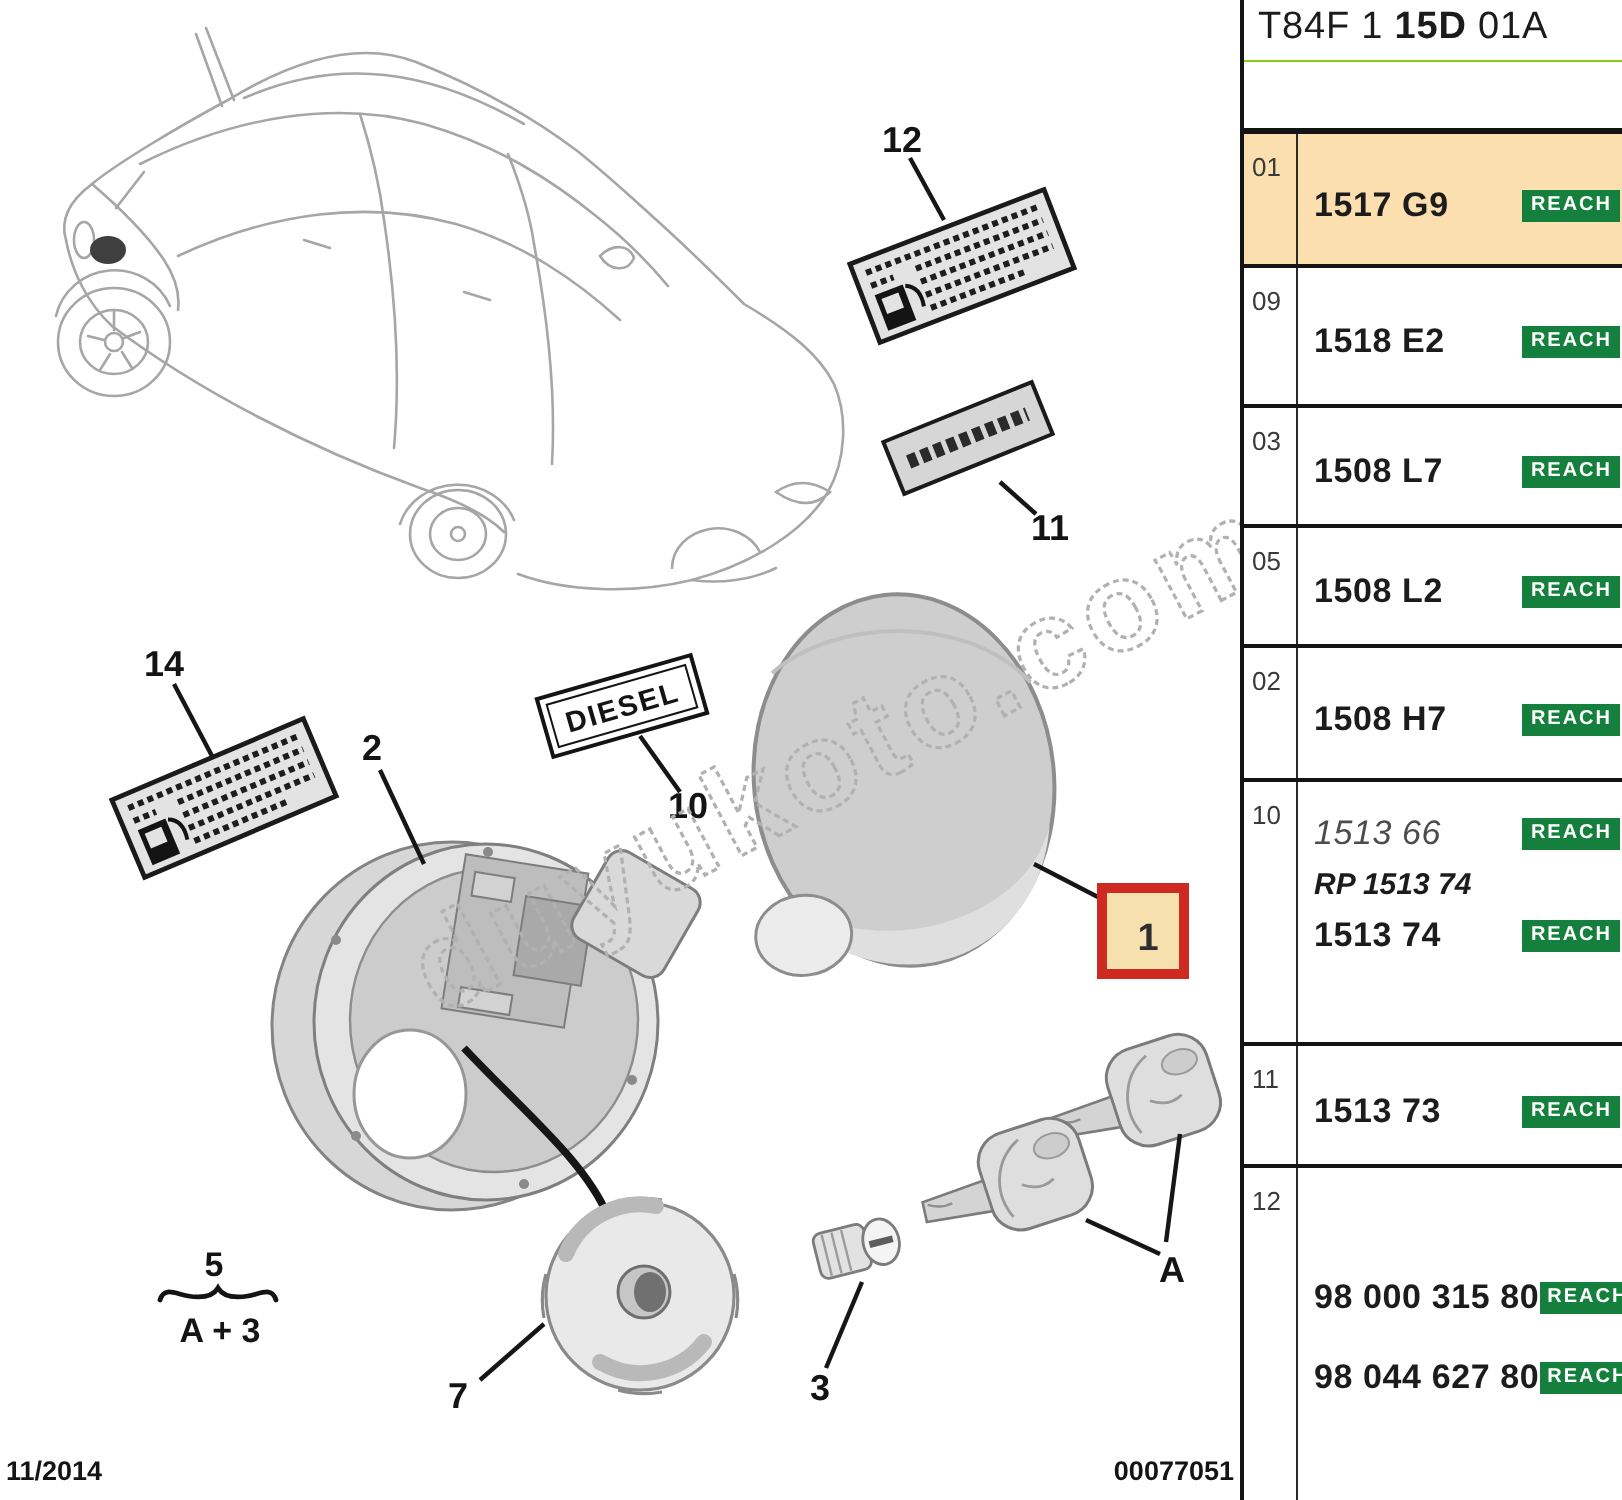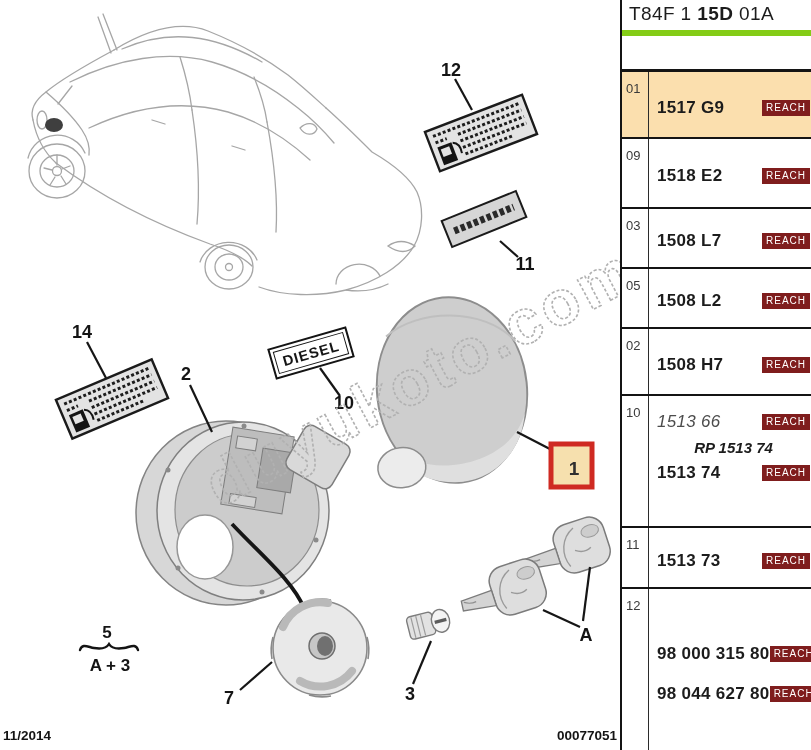--- a/index.html
+++ b/index.html
@@ -4,37 +4,37 @@
 <style>
   html,body{margin:0;padding:0;background:#fff;}
   body{width:811px;height:750px;overflow:hidden;font-family:"Liberation Sans",sans-serif;}
   .root{position:relative;width:811px;height:750px;background:#fff;}
   .diagram{position:absolute;left:0;top:0;width:620px;height:750px;}
   svg text{font-family:"Liberation Sans",sans-serif;}
 
   
   .panel{position:absolute;left:620px;top:0;width:191px;height:750px;box-sizing:border-box;
          border-left:2px solid #141414;display:flex;flex-direction:column;background:#fff;}
-  .p-header{height:27px;border-bottom:6px solid #84cc16;font-size:19px;color:#1c1c1c;
+  .p-header{height:27px;border-bottom:1px solid #84cc16;font-size:19px;color:#1c1c1c;
             padding:3px 0 0 7px;white-space:pre;letter-spacing:.4px;flex:none;}
   .p-header b{font-weight:bold;}
   .p-empty{height:33px;border-bottom:3px solid #141414;flex:none;}
   .prow{display:flex;border-bottom:2px solid #141414;position:relative;flex:none;background:#fff;}
   .prow.hl{background:#fbdfae;}
   .idx{width:27px;flex:none;border-right:1px solid #2b2b2b;font-size:13px;color:#3a3a3a;
        padding:9px 0 0 4px;box-sizing:border-box;}
   .rc{flex:1;min-width:0;display:flex;flex-direction:column;justify-content:center;
       padding:6px 1px 0 8px;box-sizing:border-box;gap:7px;}
   .rc.topalign{justify-content:flex-start;padding-top:16px;}
   .pl{display:flex;align-items:center;justify-content:space-between;}
   .ref{font-weight:bold;font-size:17px;color:#1c1c1c;letter-spacing:.3px;white-space:nowrap;}
   .ref.old{font-weight:normal;font-style:italic;color:#4c4c4c;}
-  .note{font-weight:bold;font-style:italic;font-size:15px;color:#1c1c1c;text-align:center;
+  .note{font-weight:bold;font-style:italic;font-size:15px;color:#1c1c1c;text-align:left;
         width:100%;white-space:nowrap;overflow:hidden;}
-  .reach{background:#7f1d1d;color:#fff;font-size:10px;font-weight:normal;letter-spacing:1px;
+  .reach{background:#15803d;color:#fff;font-size:10px;font-weight:bold;letter-spacing:1px;
          padding:2px 4px 3px 4px;flex:none;cursor:pointer;}
   .rh-a{height:65px;} .rh-b{height:68px;} .rh-c{height:58px;} .rh-d{height:65px;}
   .rh-e{height:130px;} .rh-f{height:59px;}
   .rh-g{flex:1;border-bottom:none;}
   .gap20{gap:20px;margin-top:39px;}
 </style>
 </head>
 <body>
 
 <div class="root">

